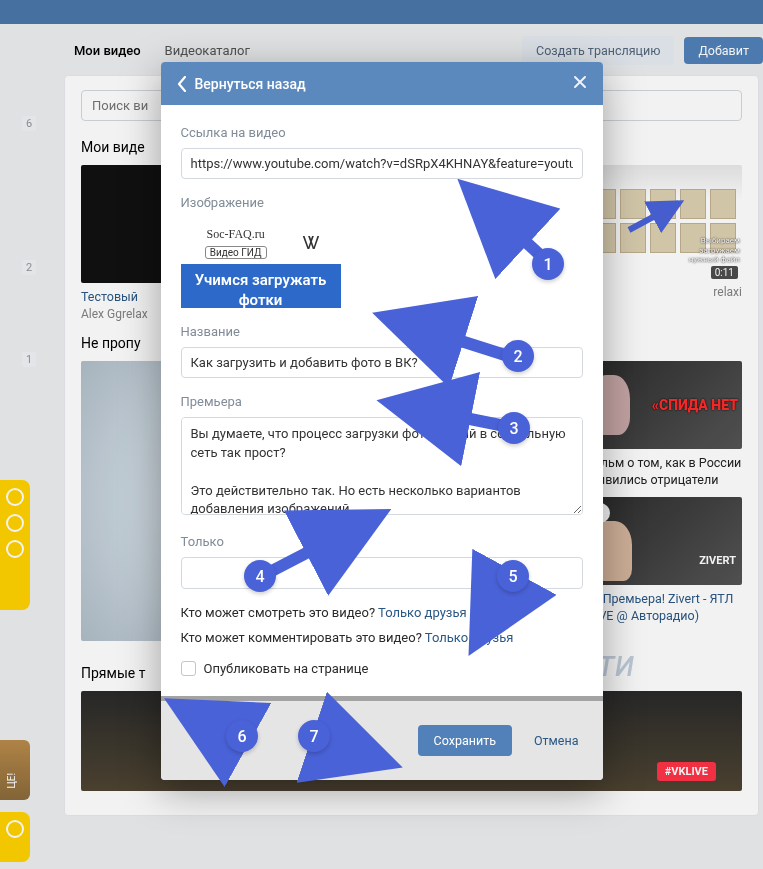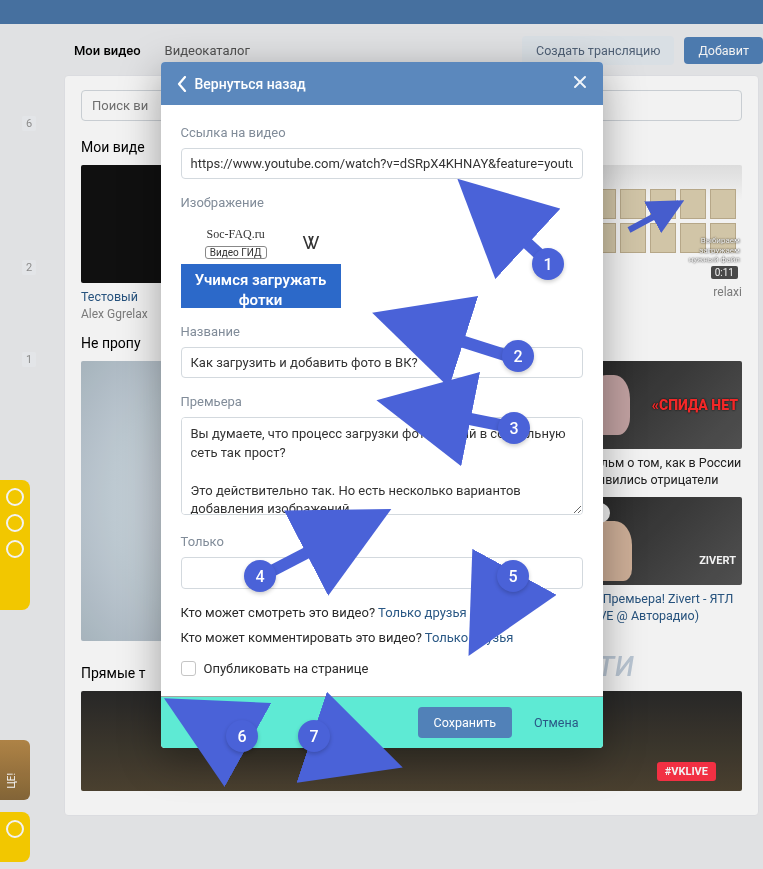--- a/index.html
+++ b/index.html
@@ -83,21 +83,21 @@
 
   .select-input { width: 100%; border: 1px solid #d3d9de; border-radius: 4px; padding: 7px 9px; height: 32px; background: #fff; }
 
   .privacy-row { font-size: 13px; color: #2a2a2a; margin-top: 16px; }
   .privacy-row a { color: #2a5885; text-decoration: none; cursor: pointer; }
   .privacy-row + .privacy-row { margin-top: 10px; }
 
   .checkbox-row { display: flex; align-items: center; margin-top: 16px; font-size: 13px; color: #2a2a2a; }
   .checkbox-row .cb { width: 15px; height: 15px; border: 1px solid #c5c5c5; border-radius: 3px; margin-right: 8px; background: #fff; }
 
-  .modal-footer { background: #5eead4; border-top: 1px solid #a3a3a3; padding: 10px 20px; text-align: right; }
+  .modal-footer { background: #e5e5e5; border-top: 5px solid #a3a3a3; padding: 24px 20px; text-align: right; }
   .btn-primary { background: #5181b8; color: #fff; border: none; border-radius: 4px; padding: 8px 16px; font-size: 12.5px; margin-right: 14px; cursor: pointer; }
   .btn-cancel { background: transparent; color: #2a5885; border: none; padding: 8px 4px; font-size: 12.5px; cursor: pointer; }
 
   
   .anno { position: absolute; pointer-events: none; }
   .anno-badge { width: 32px; height: 32px; border-radius: 50%; background: #4a62d8; color: #fff; display: flex; align-items: center; justify-content: center; font-size: 16px; font-weight: 500; position: absolute; box-shadow: 0 2px 4px rgba(0,0,0,0.2); }
 
   
   .thumb-arrow { position: absolute; left: 40px; top: 30px; }
 

